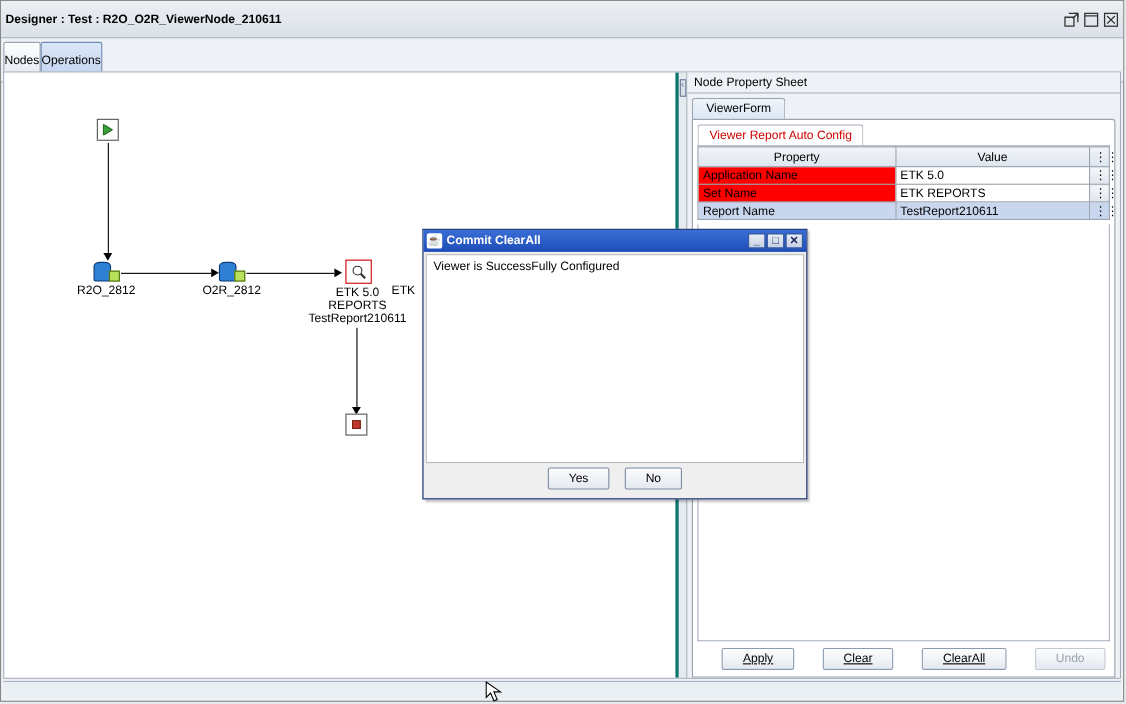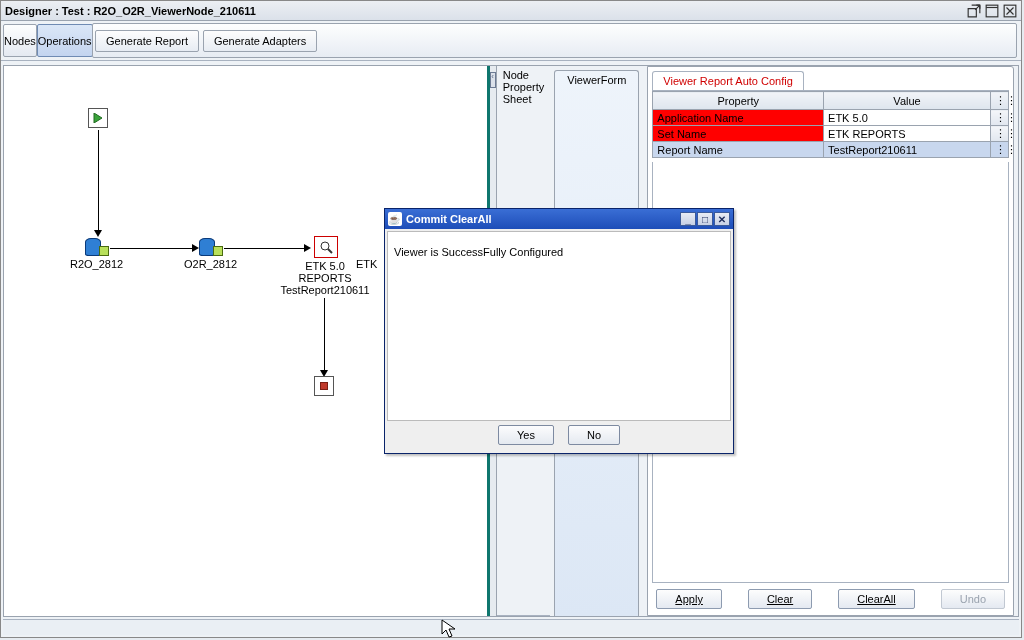--- a/index.html
+++ b/index.html
@@ -11,21 +11,21 @@
     background: #e6ebf0;
     overflow: hidden;
     color: #000;
   }
   .window {
     position: absolute; left: 0; top: 0; width: 1022px; height: 638px;
     border: 1px solid #888;
     background: #eef2f6;
   }
   .titlebar {
-    height: 20px;
+    height: 34px;
     background: linear-gradient(#eceff3, #dbe1ea);
     border-bottom: 1px solid #9aa3af;
     display: flex; align-items: center;
     padding: 0 4px;
   }
   .titlebar .title { font-weight: bold; flex: 1; }
   .titlebar .win-btns { display: flex; gap: 4px; }
   .win-icon {
     width: 14px; height: 14px;
     display: inline-flex; align-items: center; justify-content: center;
@@ -81,21 +81,21 @@
   }
   .split-handle .grip {
     margin-top: 6px;
     width: 6px; height: 16px;
     border: 1px solid #6b7a93;
     background: #dbe1ea;
     font-size: 8px; line-height: 7px; text-align: center;
     color: #5b6b86;
   }
   .prop-pane {
-    flex: 1; display: flex; 
+    flex: 1; display: flex; flex-direction: column;
     background: #eef2f6;
   }
   .prop-title {
     padding: 3px 6px;
     border-bottom: 1px solid #a8b2c0;
     background: #eef2f6;
   }
   .prop-tabs {
     display:flex; padding: 4px 4px 0 4px; gap:2px;
   }
@@ -212,21 +212,21 @@
   }
   .dlg-title .spacer{flex:1;}
   .dlg-win-btns{display:flex;gap:1px;}
   .dlg-win-btn{
     width:16px;height:14px;background:linear-gradient(#e8ecf4,#c6d0e4);
     border:1px solid #3a5a9a;display:flex;align-items:center;justify-content:center;
     font-size:10px;color:#1a2a5a;cursor:pointer;
   }
   .dlg-body {
     flex:1; background:#fff; margin:2px; border:1px solid #bbb;
-    padding:14px 6px; font-size:11px;
+    padding:4px 6px; font-size:11px;
   }
   .dlg-footer {
     text-align:center; padding:2px 0 6px 0; font-size:11px;
   }
   .dlg-btn-row {
     display:flex; justify-content:center; gap:14px; padding: 2px 0 8px 0;
   }
   .dlg-btn {
     border:1px solid #7d8aa1; background:linear-gradient(#fcfcfd,#e4e9f0);
     padding:3px 18px; border-radius:2px; cursor:pointer;
@@ -261,24 +261,20 @@
             <path d="M3 3l6 6M9 3l-6 6" stroke="#333"></path>
           </svg>
       </span>
     </div>
   </div>
 
   <div class="toolbar-row">
     <div class="side-tabs">
       <div class="side-tab">Nodes</div>
       <div class="side-tab active">Operations</div>
-    </div>
-    <div class="toolbar-group">
-      <div class="tool-btn">Generate Report</div>
-      <div class="tool-btn">Generate Adapters</div>
     </div>
   </div>
 
   <div class="work-area">
 
     <div class="canvas-pane">
 
       <div class="node" style="left:84px; top:42px;">
         <div class="icon-box">
           <svg width="10" height="10" viewBox="0 0 10 10">

